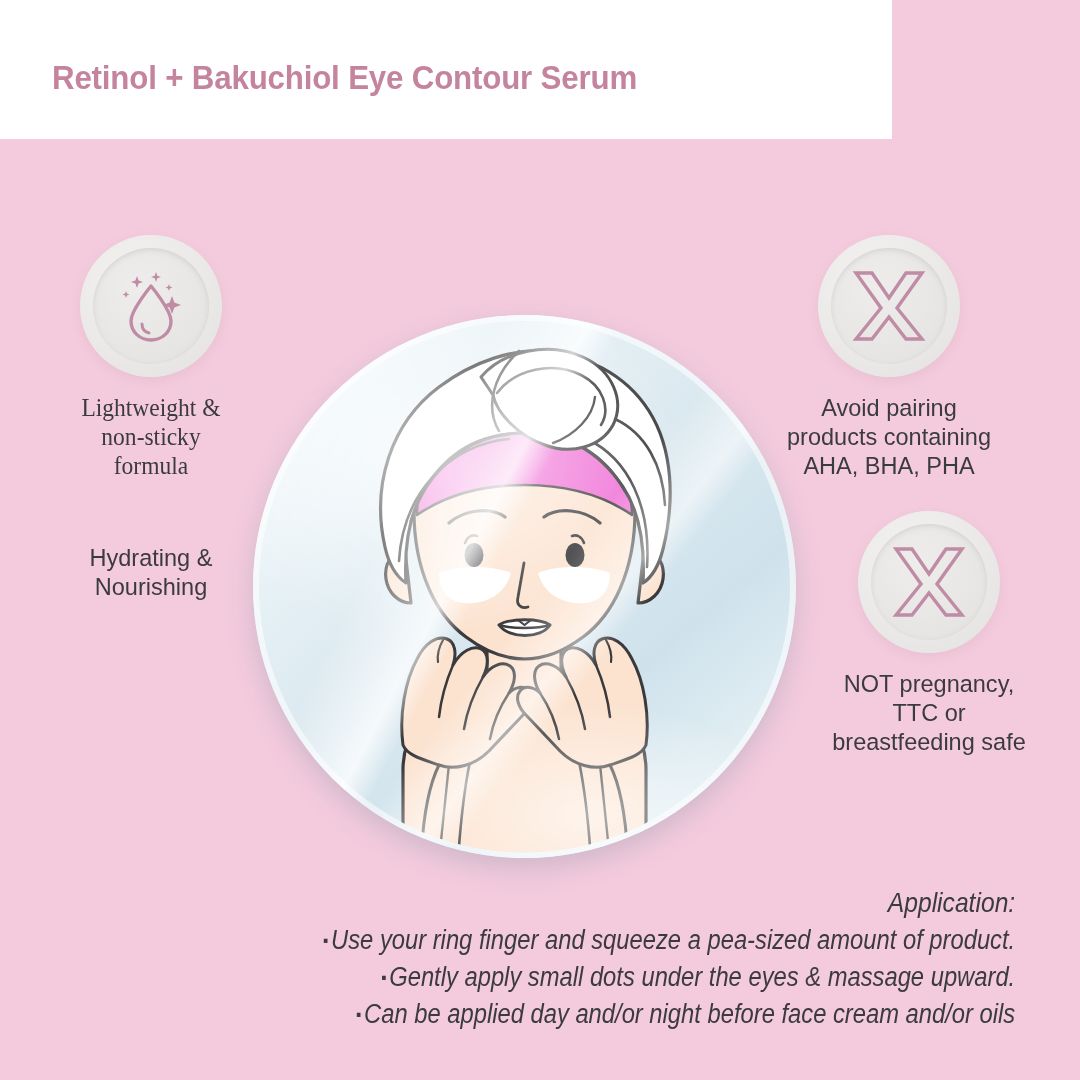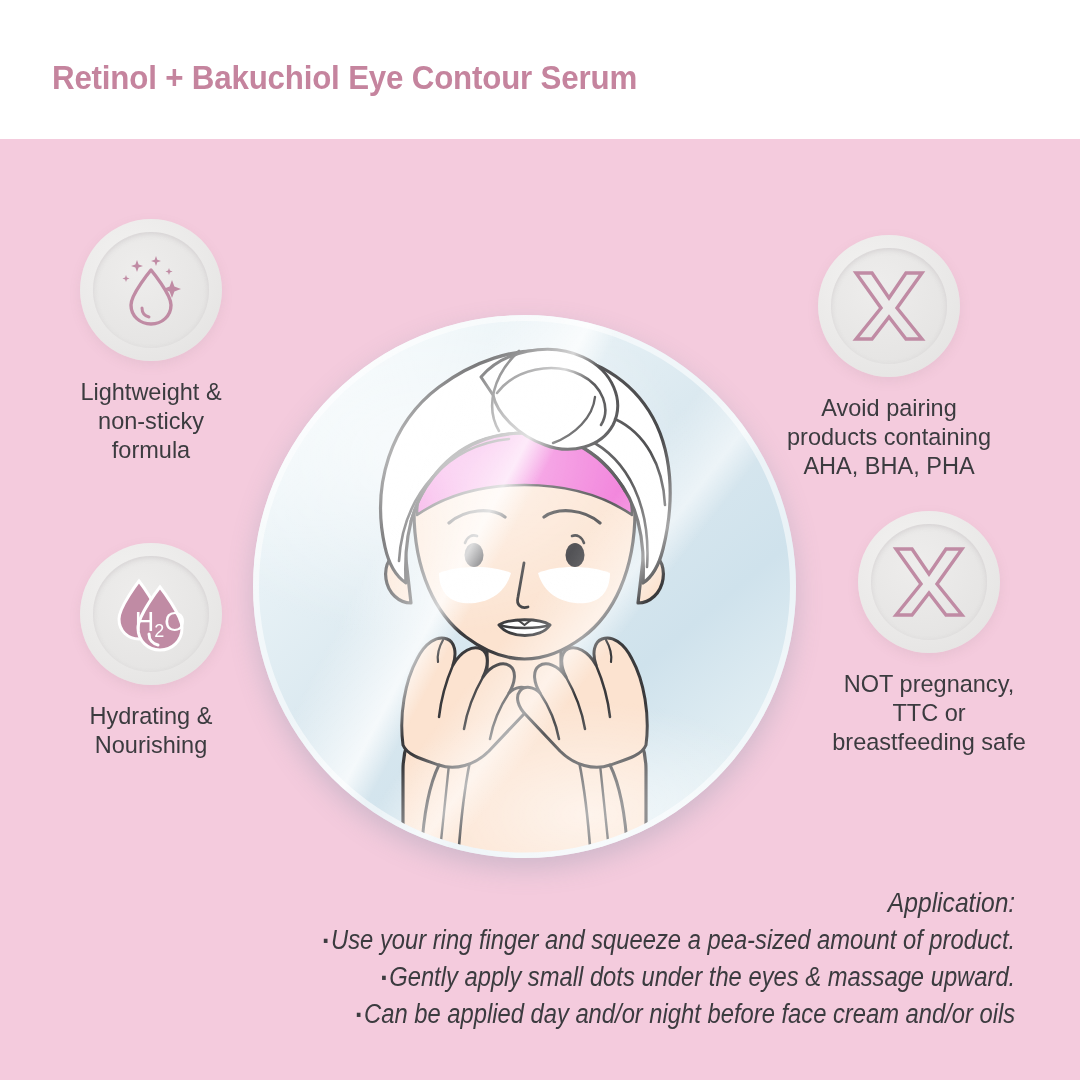--- a/index.html
+++ b/index.html
@@ -7,21 +7,21 @@
   body {
     font-family:"Liberation Sans", sans-serif;
     background:#f4cbdd;
     position:relative;
     overflow:hidden;
   }
 
   
   #header {
     position:absolute; left:0; top:0;
-    width:1080px; height:139px;
+    width:892px; height:139px;
     background:#ffffff;
   }
   #title {
     position:absolute; left:52px; top:58px;
     font-size:34px;
     font-weight:bold;
     color:#c5849e;
     letter-spacing:-0.2px;
     transform:scaleX(0.92);
     transform-origin:left center;
@@ -72,21 +72,21 @@
       linear-gradient(128deg, transparent 52%, rgba(255,255,255,0.55) 60%, transparent 64%),
       radial-gradient(ellipse 70% 48% at 32% 26%, rgba(255,255,255,0.70), transparent 70%),
       radial-gradient(ellipse 55% 30% at 62% 92%, rgba(255,255,255,0.60), transparent 70%);
     pointer-events:none;
     z-index:6;
   }
   #glass-figure { position:absolute; inset:0; z-index:3; }
 
   
   .feature { position:absolute; width:250px; text-align:center; }
-  #feat-light    { left:26px;  top:219px; }
+  #feat-light    { left:26px;  top:235px;font-family:Liberation Serif, serif; }
   #feat-hydrate  { left:26px;  top:543px; }
   #feat-avoid    { left:764px; top:235px; }
   #feat-preg     { left:804px; top:511px; }
 
   .badge {
     position:relative;
     width:142px; height:142px;
     margin:0 auto 16px;
     border-radius:50%;
     background:radial-gradient(circle at 38% 32%, #f3f2f1 0%, #e9e8e7 62%, #e2e1e0 100%);
@@ -270,28 +270,20 @@
     </svg>
   </div>
   <div class="feature-label">
     <div>Lightweight &amp;</div>
     <div>non-sticky</div>
     <div>formula</div>
   </div>
 </div>
 
 <div class="feature" id="feat-hydrate">
-  <div class="badge">
-    <svg width="86" height="86" viewBox="0 0 86 86">
-      <path d="M31 10 C31 10 11 36 11 48 C11 60 20 68 31 68 C42 68 51 60 51 48 C51 36 31 10 31 10 Z" fill="#c08ba4" stroke="#ffffff" stroke-width="3"></path>
-      <path d="M52 16 C52 16 30 44 30 57 C30 70 40 79 52 79 C64 79 74 70 74 57 C74 44 52 16 52 16 Z" fill="#c08ba4" stroke="#ffffff" stroke-width="3"></path>
-      <path d="M41 63 C41 69 45 73 50 74" fill="none" stroke="#ffffff" stroke-width="3" stroke-linecap="round"></path>
-      <text x="52" y="60" font-family="Liberation Sans, sans-serif" font-size="27" fill="#ffffff" text-anchor="middle">H<tspan font-size="18" dy="6">2</tspan><tspan font-size="27" dy="-6">O</tspan></text>
-    </svg>
-  </div>
   <div class="feature-label">
     <div>Hydrating &amp;</div>
     <div>Nourishing</div>
   </div>
 </div>
 
 <div class="feature" id="feat-avoid">
   <div class="badge">
     <svg width="78" height="78" viewBox="0 0 78 78">
       <path d="M6 6 L22 6 L39 31 L56 6 L72 6 L47 41 L72 72 L56 72 L39 50 L22 72 L6 72 L31 41 Z" fill="none" stroke="#c08ba4" stroke-width="3.4" stroke-linejoin="miter"></path>

